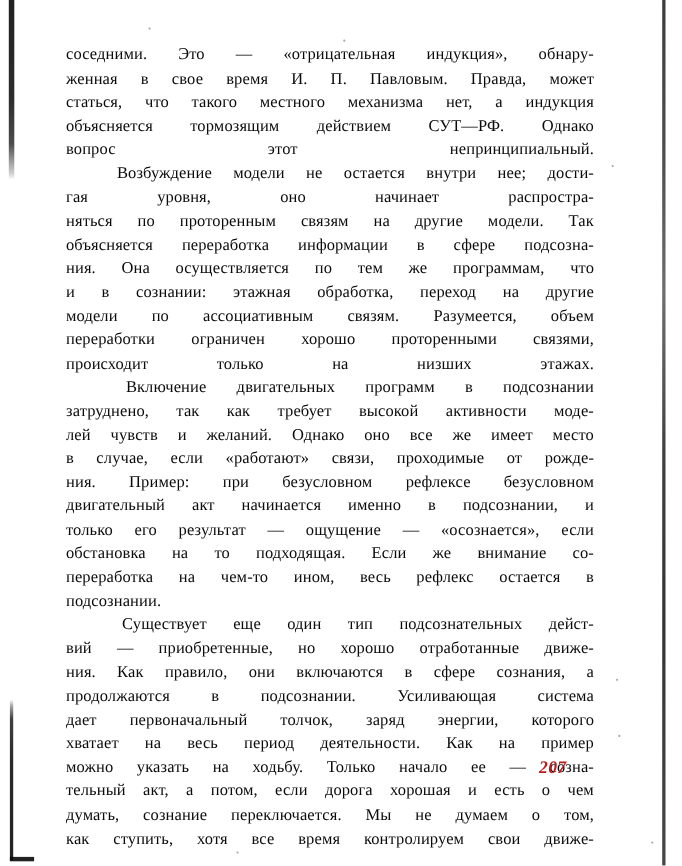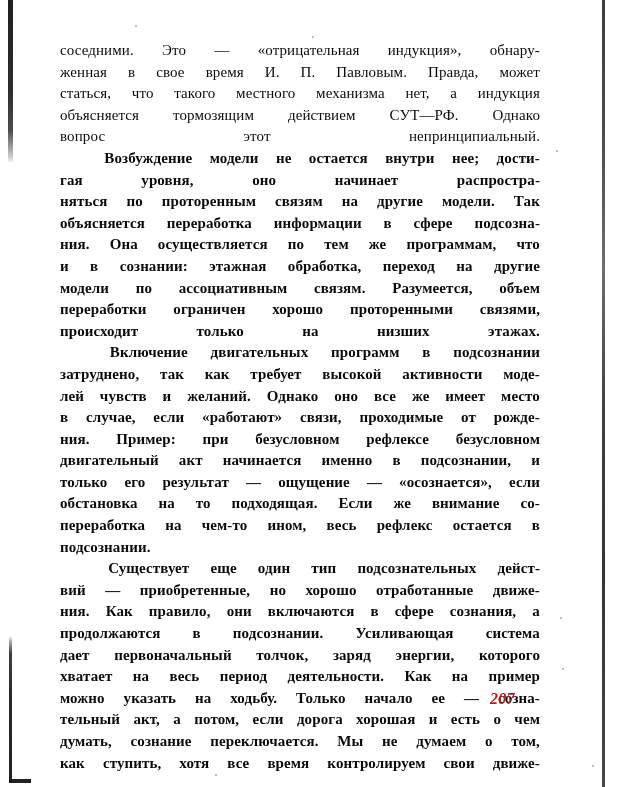--- a/index.html
+++ b/index.html
@@ -67,21 +67,20 @@
     position: absolute;
     left: 48px;
     top: 40px;
     width: 492px;
   }
   .para {
     margin: 0;
   }
   .para + .para {
     margin-top: 0px;
-    font-weight: bold;
   }
   .line {
     display: flex;
     height: 21.6px;
     line-height: 21.6px;
     font-size: 15px;
     color: #0b0b0b;
     white-space: pre;
     letter-spacing: 0.1px;
     margin-left: 12px;

